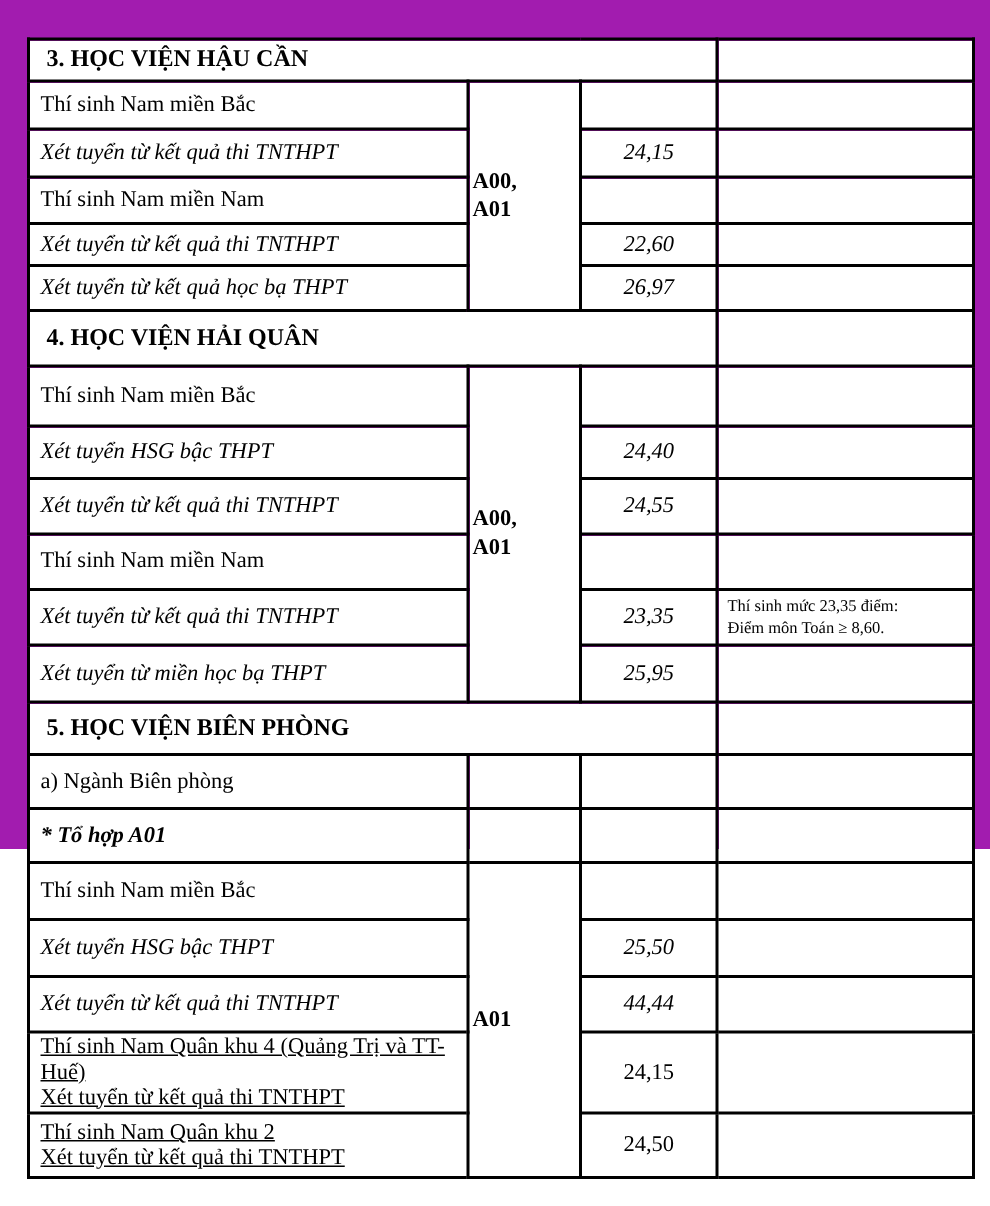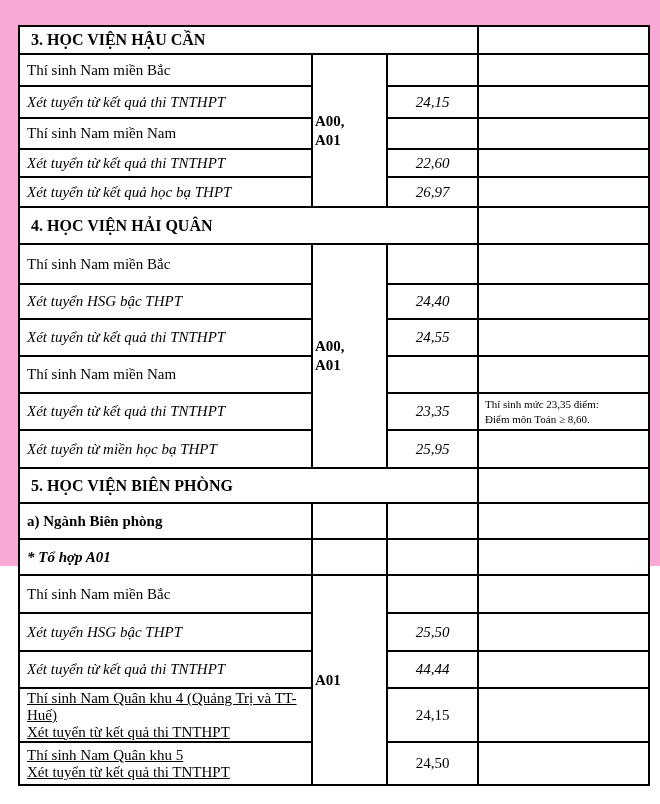--- a/index.html
+++ b/index.html
@@ -9,21 +9,21 @@
     width: 660px;
     height: 804px;
     font-family: "Liberation Serif", "DejaVu Serif", serif;
     color: #000000;
     overflow: hidden;
   }
   .page {
     position: relative;
     width: 660px;
     height: 566px;
-    background: #f9a8d4;
+    background: #a21caf;
   }
   table.score-table {
     position: absolute;
     left: 18px;
     top: 25px;
     width: 630px;
     border-collapse: collapse;
     table-layout: fixed;
   }
   td {
@@ -34,21 +34,21 @@
     padding: 2px 4px 2px 7px;
     overflow: hidden;
     background: #ffffff;
   }
   td.sec {
     font-weight: bold;
     font-size: 16px;
     padding-left: 11px;
   }
   td.it { font-style: italic; }
-  td.b  { font-weight: bold; }
+  td.b  { font-weight: normal; }
   td.bi { font-weight: bold; font-style: italic; }
   td.combo {
     font-weight: bold;
     white-space: pre-line;
     padding: 0 2px;
     line-height: 1.25;
   }
   td.score {
     text-align: center;
     padding: 0 12px;
@@ -183,20 +183,20 @@
       <td class="note"></td>
     </tr>
     <tr style="height:52px">
       <td class="ml">Thí sinh Nam Quân khu 4 (Quảng Trị và TT-
 Huế)
 Xét tuyển từ kết quả thi TNTHPT</td>
       <td class="score">24,15</td>
       <td class="note"></td>
     </tr>
     <tr style="height:43px">
-      <td class="ml">Thí sinh Nam Quân khu 5
+      <td class="ml">Thí sinh Nam Quân khu 2
 Xét tuyển từ kết quả thi TNTHPT</td>
       <td class="score">24,50</td>
       <td class="note"></td>
     </tr>
   </tbody>
     </table>
 </div>
 
 </body></html>

